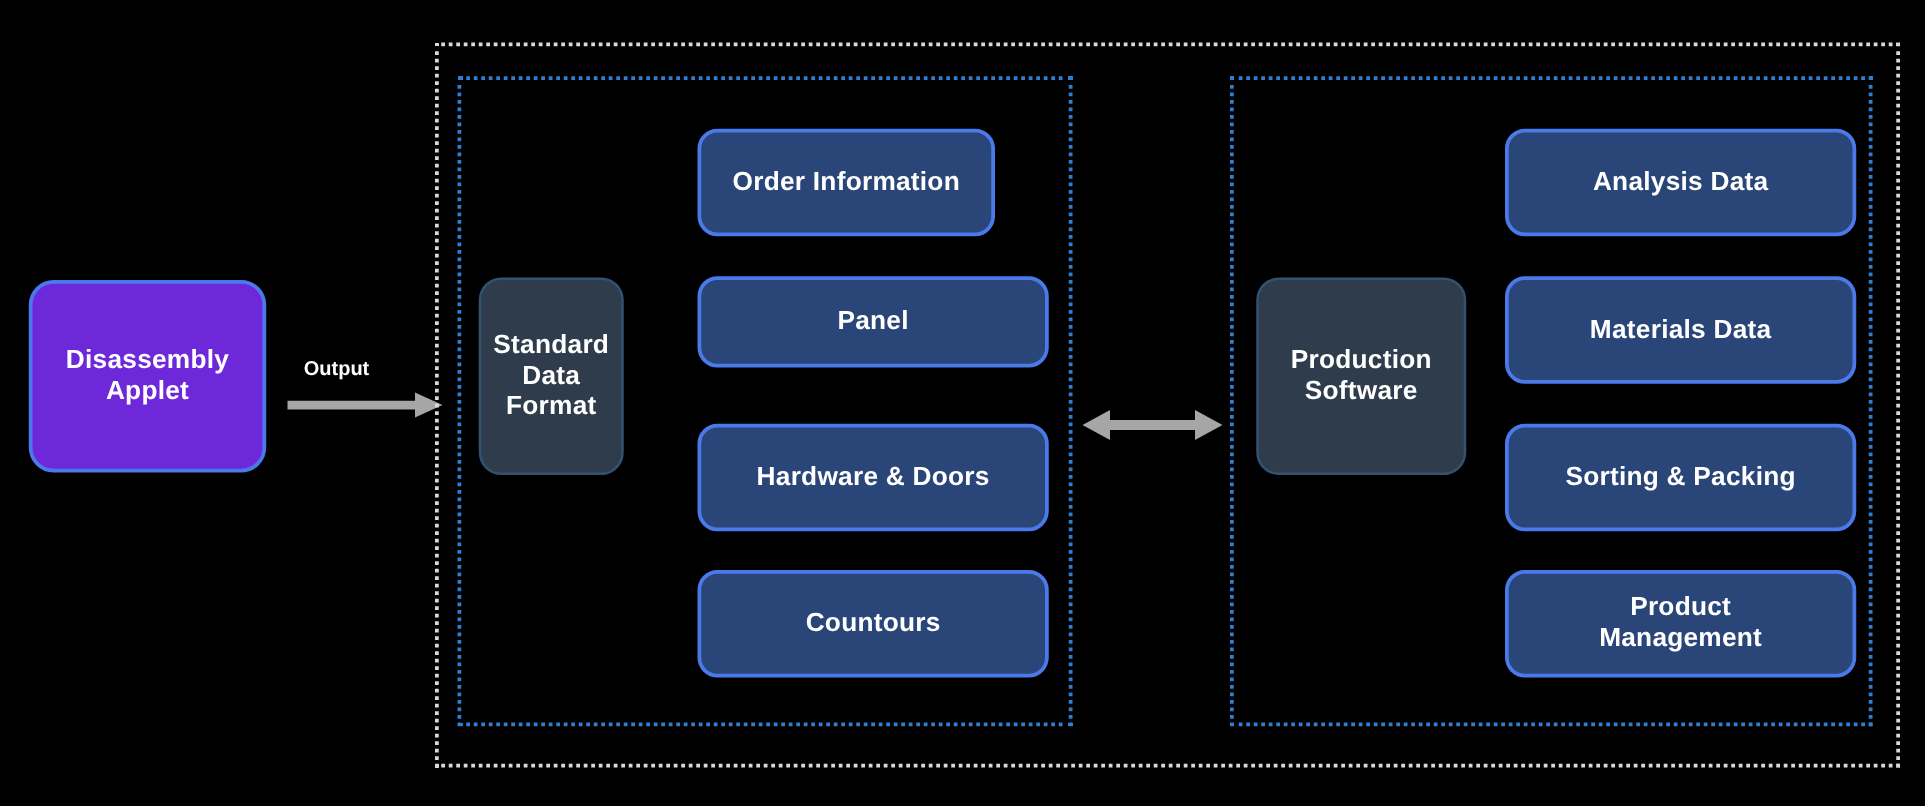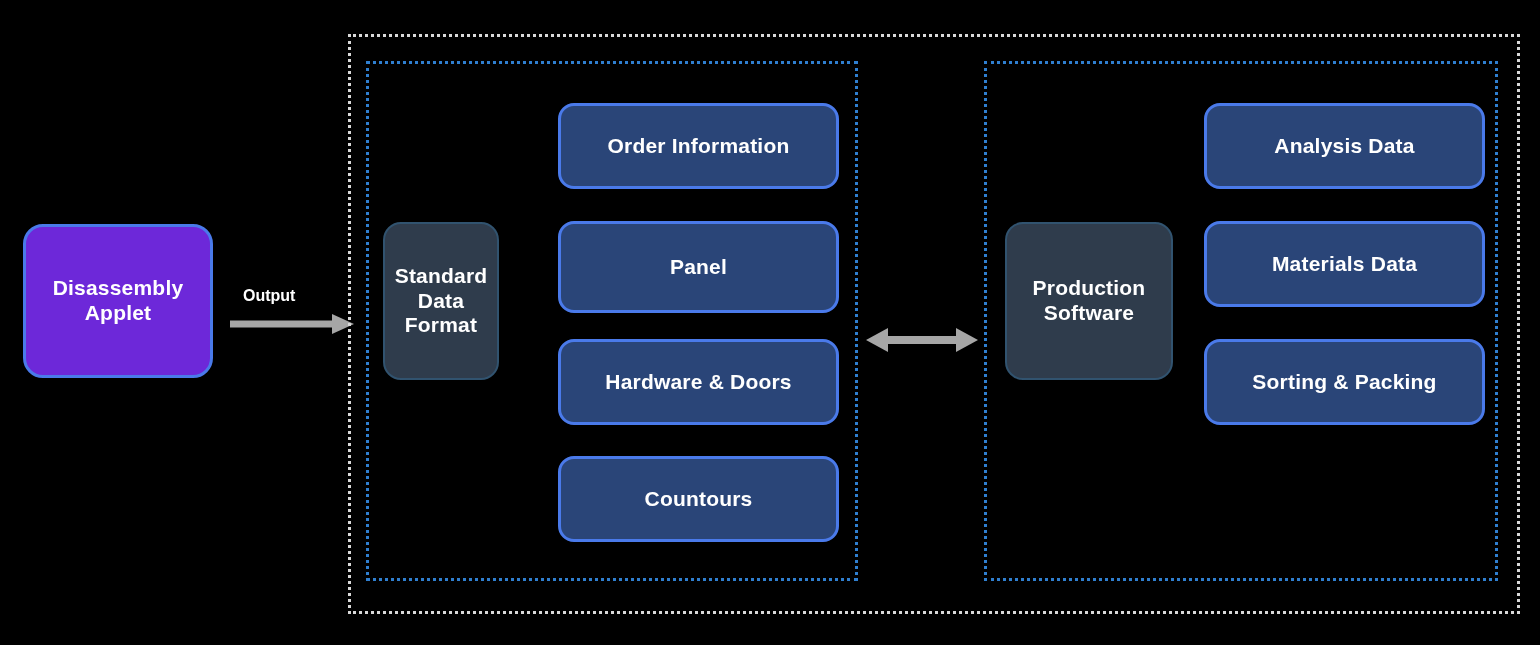--- a/index.html
+++ b/index.html
@@ -107,25 +107,25 @@
   <div class="group-inner" style="left:366px; top:61px; width:492px; height:520px;"></div>
 
   <div class="node node-slate" style="left:383px; top:222px; width:116px; height:158px;">
     <span>
       <span>Standard</span><br>
       <span>Data</span><br>
       <span>Format</span>
     </span>
   </div>
 
-  <div class="node node-blue" style="left:558px; top:103px; width:281px; height:86px;">
+  <div class="node node-blue" style="left:558px; top:103px; width:238px; height:86px;">
     <span>Order Information</span>
   </div>
 
-  <div class="node node-blue" style="left:558px; top:221px; width:281px; height:92px;">
+  <div class="node node-blue" style="left:558px; top:221px; width:281px; height:73px;">
     <span>Panel</span>
   </div>
 
   <div class="node node-blue" style="left:558px; top:339px; width:281px; height:86px;">
     <span>Hardware &amp; Doors</span>
   </div>
 
   <div class="node node-blue" style="left:558px; top:456px; width:281px; height:86px;">
     <span>Countours</span>
   </div>
@@ -152,14 +152,20 @@
   </div>
 
   <div class="node node-blue" style="left:1204px; top:221px; width:281px; height:86px;">
     <span>Materials Data</span>
   </div>
 
   <div class="node node-blue" style="left:1204px; top:339px; width:281px; height:86px;">
     <span>Sorting &amp; Packing</span>
   </div>
 
+  <div class="node node-blue" style="left:1204px; top:456px; width:281px; height:86px;">
+    <span>
+      <span>Product</span><br>
+      <span>Management</span>
+    </span>
+  </div>
 
 </div>
 
 </body></html>

